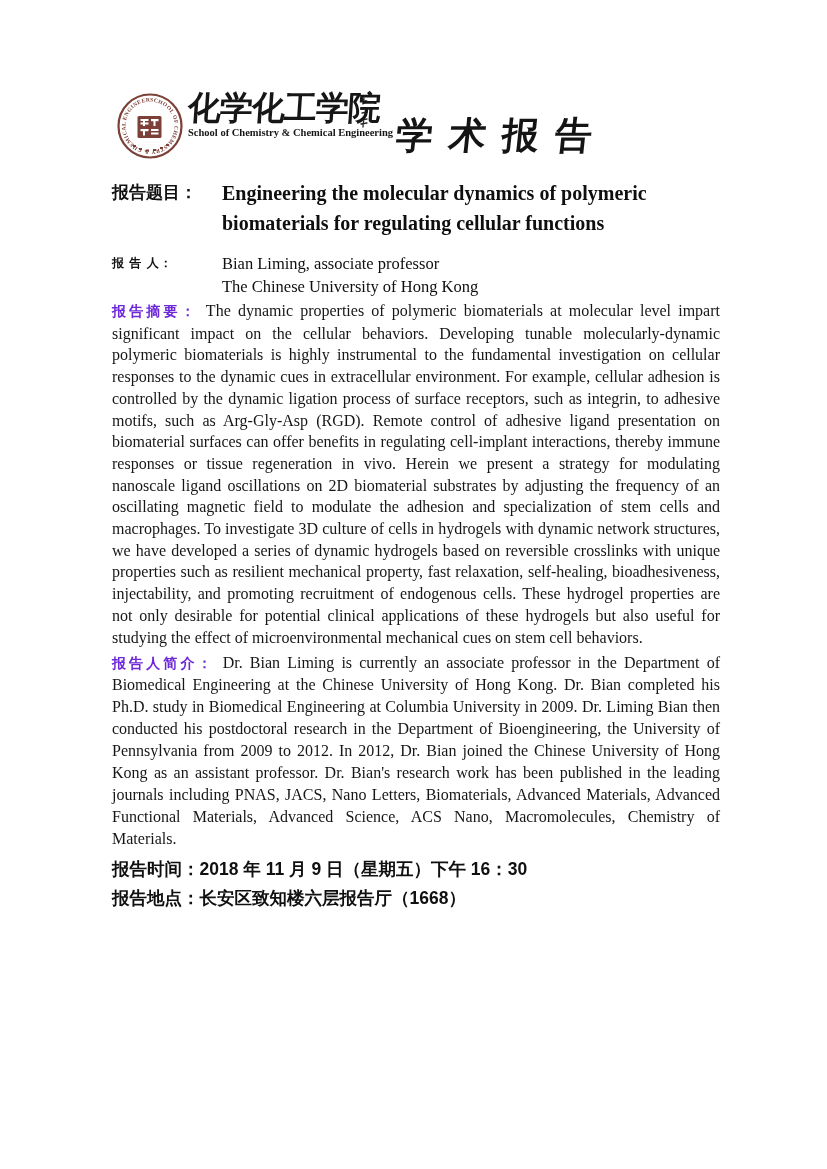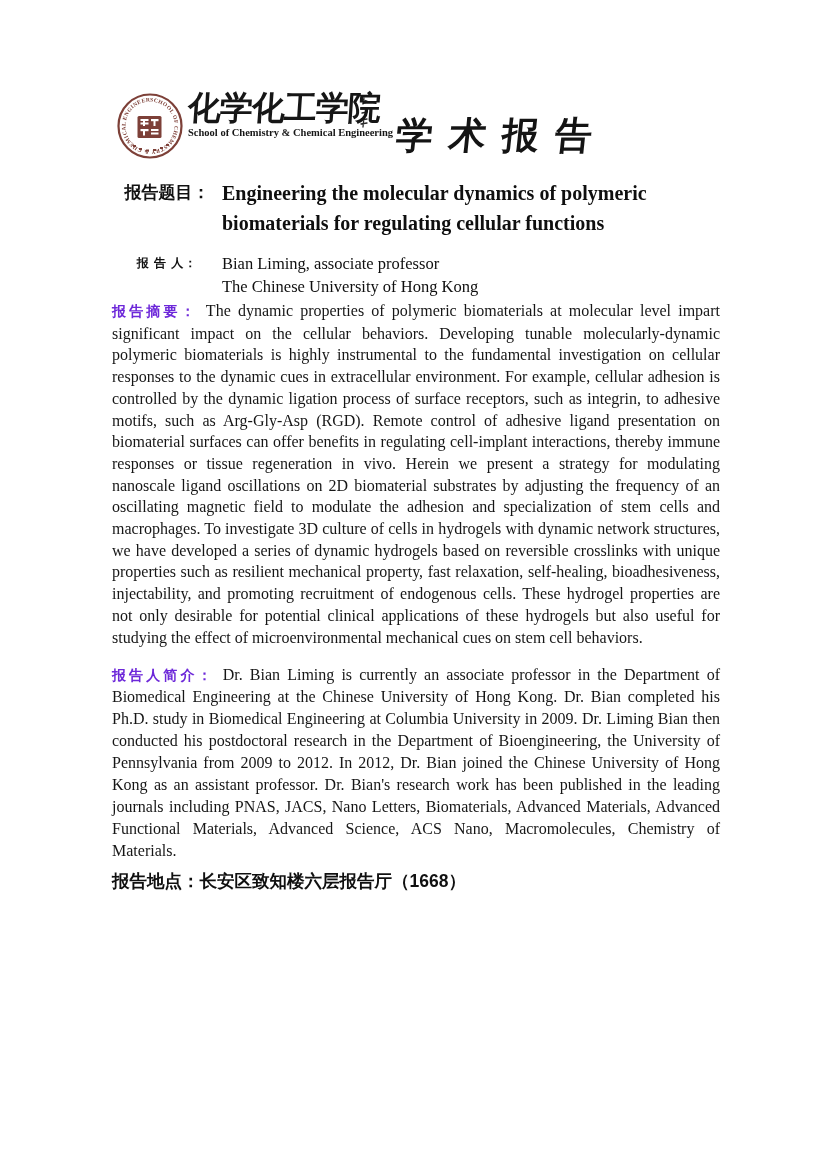--- a/index.html
+++ b/index.html
@@ -82,21 +82,20 @@
 
   
   .title-block {
     display: flex;
     margin-top: 12px;
   }
   .label-cjk {
     font-family: "Liberation Sans", "DejaVu Sans", sans-serif;
     font-weight: bold;
     color: #111111;
-    text-align: center;
   }
   .title-block .label-cjk {
     flex: none;
     width: 110px;
     font-size: 17px;
     line-height: 30px;
   }
   .title-text {
     flex: 1;
     font-family: "Liberation Serif", "DejaVu Serif", serif;
@@ -136,21 +135,21 @@
     line-height: 21.7px;
     color: #161616;
   }
   .para .inline-label {
     font-family: "Liberation Sans", "DejaVu Sans", sans-serif;
     font-weight: bold;
     font-size: 14px;
     color: #6d28d9;
     padding-right: 8px;
   }
-  .para.bio { margin-top: 16px; line-height: 22px; }
+  .para.bio { margin-top: 4px; line-height: 22px; }
 
   
   .meta-line {
     font-family: "Liberation Sans", "DejaVu Sans", sans-serif;
     font-weight: bold;
     font-size: 17.5px;
     line-height: 29px;
     color: #101010;
     white-space: nowrap;
   }
@@ -224,17 +223,18 @@
         <div>Bian Liming, associate professor</div>
         <div>The Chinese University of Hong Kong</div>
       </div>
     </div>
 
     <p class="para"><span class="inline-label">报告摘要：</span><span>The dynamic properties of polymeric biomaterials at molecular level impart significant impact on the cellular behaviors. Developing tunable molecularly-dynamic polymeric biomaterials is highly instrumental to the fundamental investigation on cellular responses to the dynamic cues in extracellular environment. For example, cellular adhesion is controlled by the dynamic ligation process of surface receptors, such as integrin, to adhesive motifs, such as Arg-Gly-Asp (RGD). Remote control of adhesive ligand presentation on biomaterial surfaces can offer benefits in regulating cell-implant interactions, thereby immune responses or tissue regeneration in vivo. Herein we present a strategy for modulating nanoscale ligand oscillations on 2D biomaterial substrates by adjusting the frequency of an oscillating magnetic field to modulate the adhesion and specialization of stem cells and macrophages. To investigate 3D culture of cells in hydrogels with dynamic network structures, we have developed a series of dynamic hydrogels based on reversible crosslinks with unique properties such as resilient mechanical property, fast relaxation, self-healing, bioadhesiveness, injectability, and promoting recruitment of endogenous cells. These hydrogel properties are not only desirable for potential clinical applications of these hydrogels but also useful for studying the effect of microenvironmental mechanical cues on stem cell behaviors.</span></p>
 
     <p class="para bio"><span class="inline-label">报告人简介：</span><span>Dr. Bian Liming is currently an associate professor in the Department of Biomedical Engineering at the Chinese University of Hong Kong. Dr. Bian completed his Ph.D. study in Biomedical Engineering at Columbia University in 2009. Dr. Liming Bian then conducted his postdoctoral research in the Department of Bioengineering, the University of Pennsylvania from 2009 to 2012. In 2012, Dr. Bian joined the Chinese University of Hong Kong as an assistant professor. Dr. Bian's research work has been published in the leading journals including PNAS, JACS, Nano Letters, Biomaterials, Advanced Materials, Advanced Functional Materials, Advanced Science, ACS Nano, Macromolecules, Chemistry of Materials.</span></p>
 
     <div class="meta-block">
+      <div class="meta-line"><span>报告时间：</span><span>2018 年 11 月 9 日（星期五）下午 16：30</span></div>
       <div class="meta-line"><span>报告地点：</span><span>长安区致知楼六层报告厅（1668）</span></div>
     </div>
 
   </div>
 </div>
 
 </body></html>

